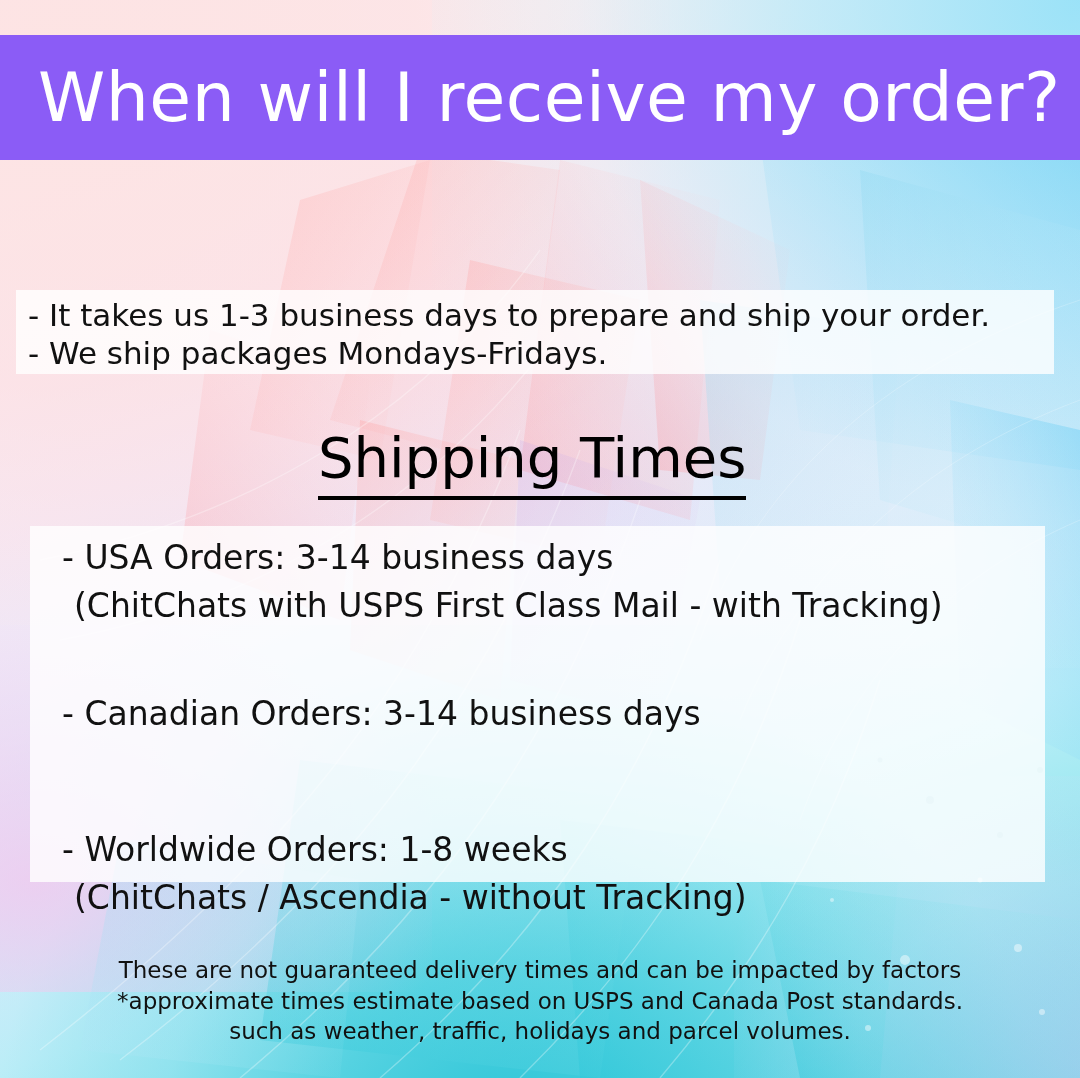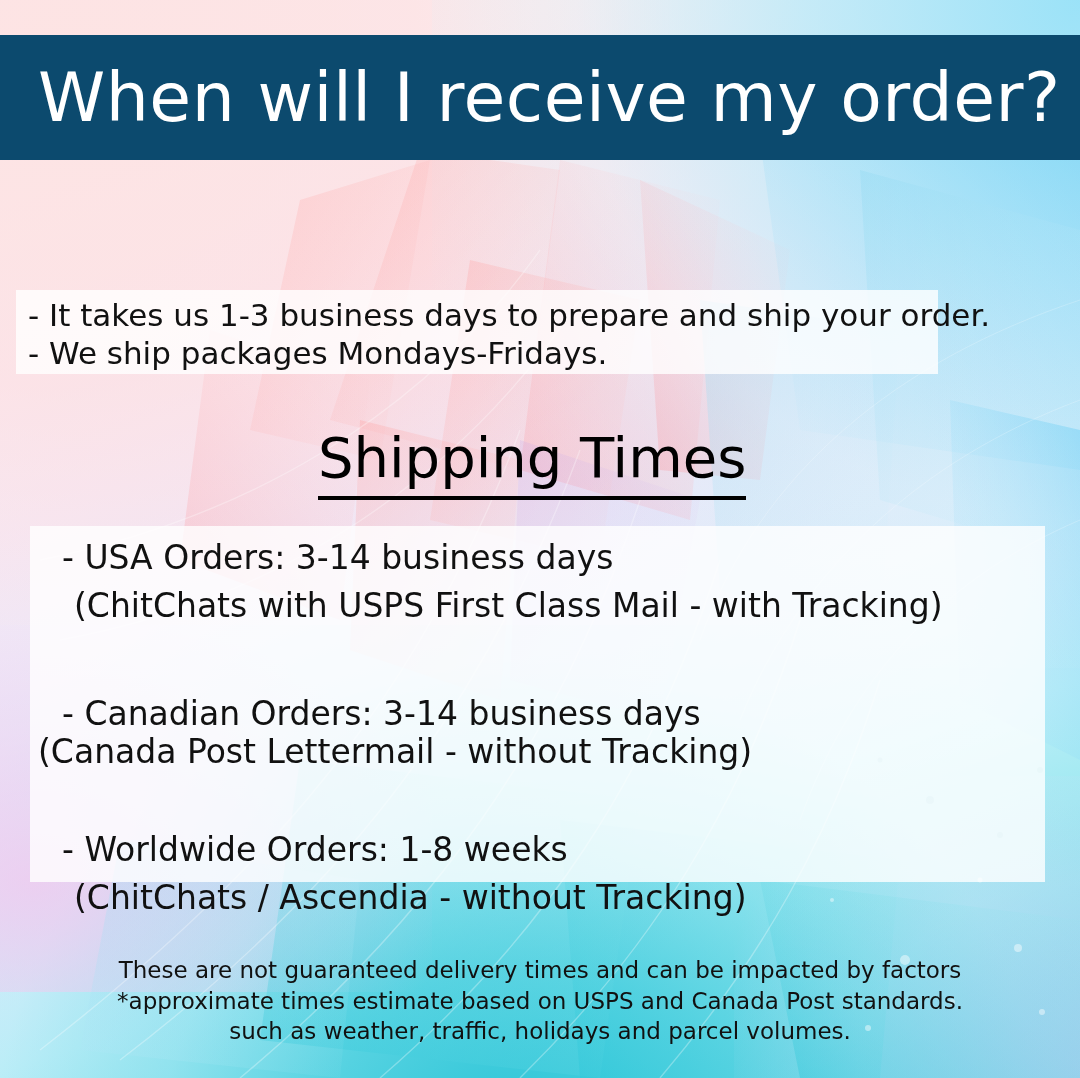--- a/index.html
+++ b/index.html
@@ -98,21 +98,21 @@
     height: 100%;
   }
 
   
   .header-band {
     position: absolute;
     left: 0;
     top: 35px;
     width: 1080px;
     height: 125px;
-    background: #0c4a6e;
+    background: #8b5cf6;
     display: flex;
     align-items: center;
   }
   .header-title {
     color: #ffffff;
     font-size: 68px;
     line-height: 1;
     font-weight: 400;
     letter-spacing: 0.5px;
     padding-left: 38px;
@@ -138,23 +138,22 @@
   #heading-shipping   { left: 318px; top: 430px; }
 
   
   .text-band {
     position: absolute;
     background: rgba(255,255,255,0.80);
   }
   #band-processing {
     left: 16px;
     top: 290px;
-    width: 914px;
+    width: 1038px;
     height: 84px;
-    padding-left: 8px;
   }
   #band-shipping {
     left: 30px;
     top: 526px;
     width: 1015px;
     height: 356px;
   }
 
   .body-line {
     color: #111111;
@@ -295,21 +294,20 @@
 
   <div class="section-heading" id="heading-shipping">
     <span class="ul">Shipping Times</span>
   </div>
 
   <div class="text-band" id="band-shipping">
     <div class="ship-line" id="ship-usa-1">- USA Orders:  3-14 business days</div>
     <div class="ship-line" id="ship-usa-2">(ChitChats with USPS First Class Mail - with Tracking)</div>
 
     <div class="ship-line" id="ship-can-1">- Canadian Orders: 3-14 business days</div>
-    <div class="ship-line" id="ship-can-2">(Canada Post Lettermail - without Tracking)</div>
 
     <div class="ship-line" id="ship-wld-1">- Worldwide Orders: 1-8 weeks</div>
     <div class="ship-line" id="ship-wld-2">(ChitChats / Ascendia - without Tracking)</div>
   </div>
 
   <div class="footer-note">
     <div>These are not guaranteed delivery times and can be impacted by factors</div>
     <div>*approximate times estimate based on USPS and Canada Post standards.</div>
     <div>such as weather, traffic, holidays and parcel volumes.</div>
   </div>

